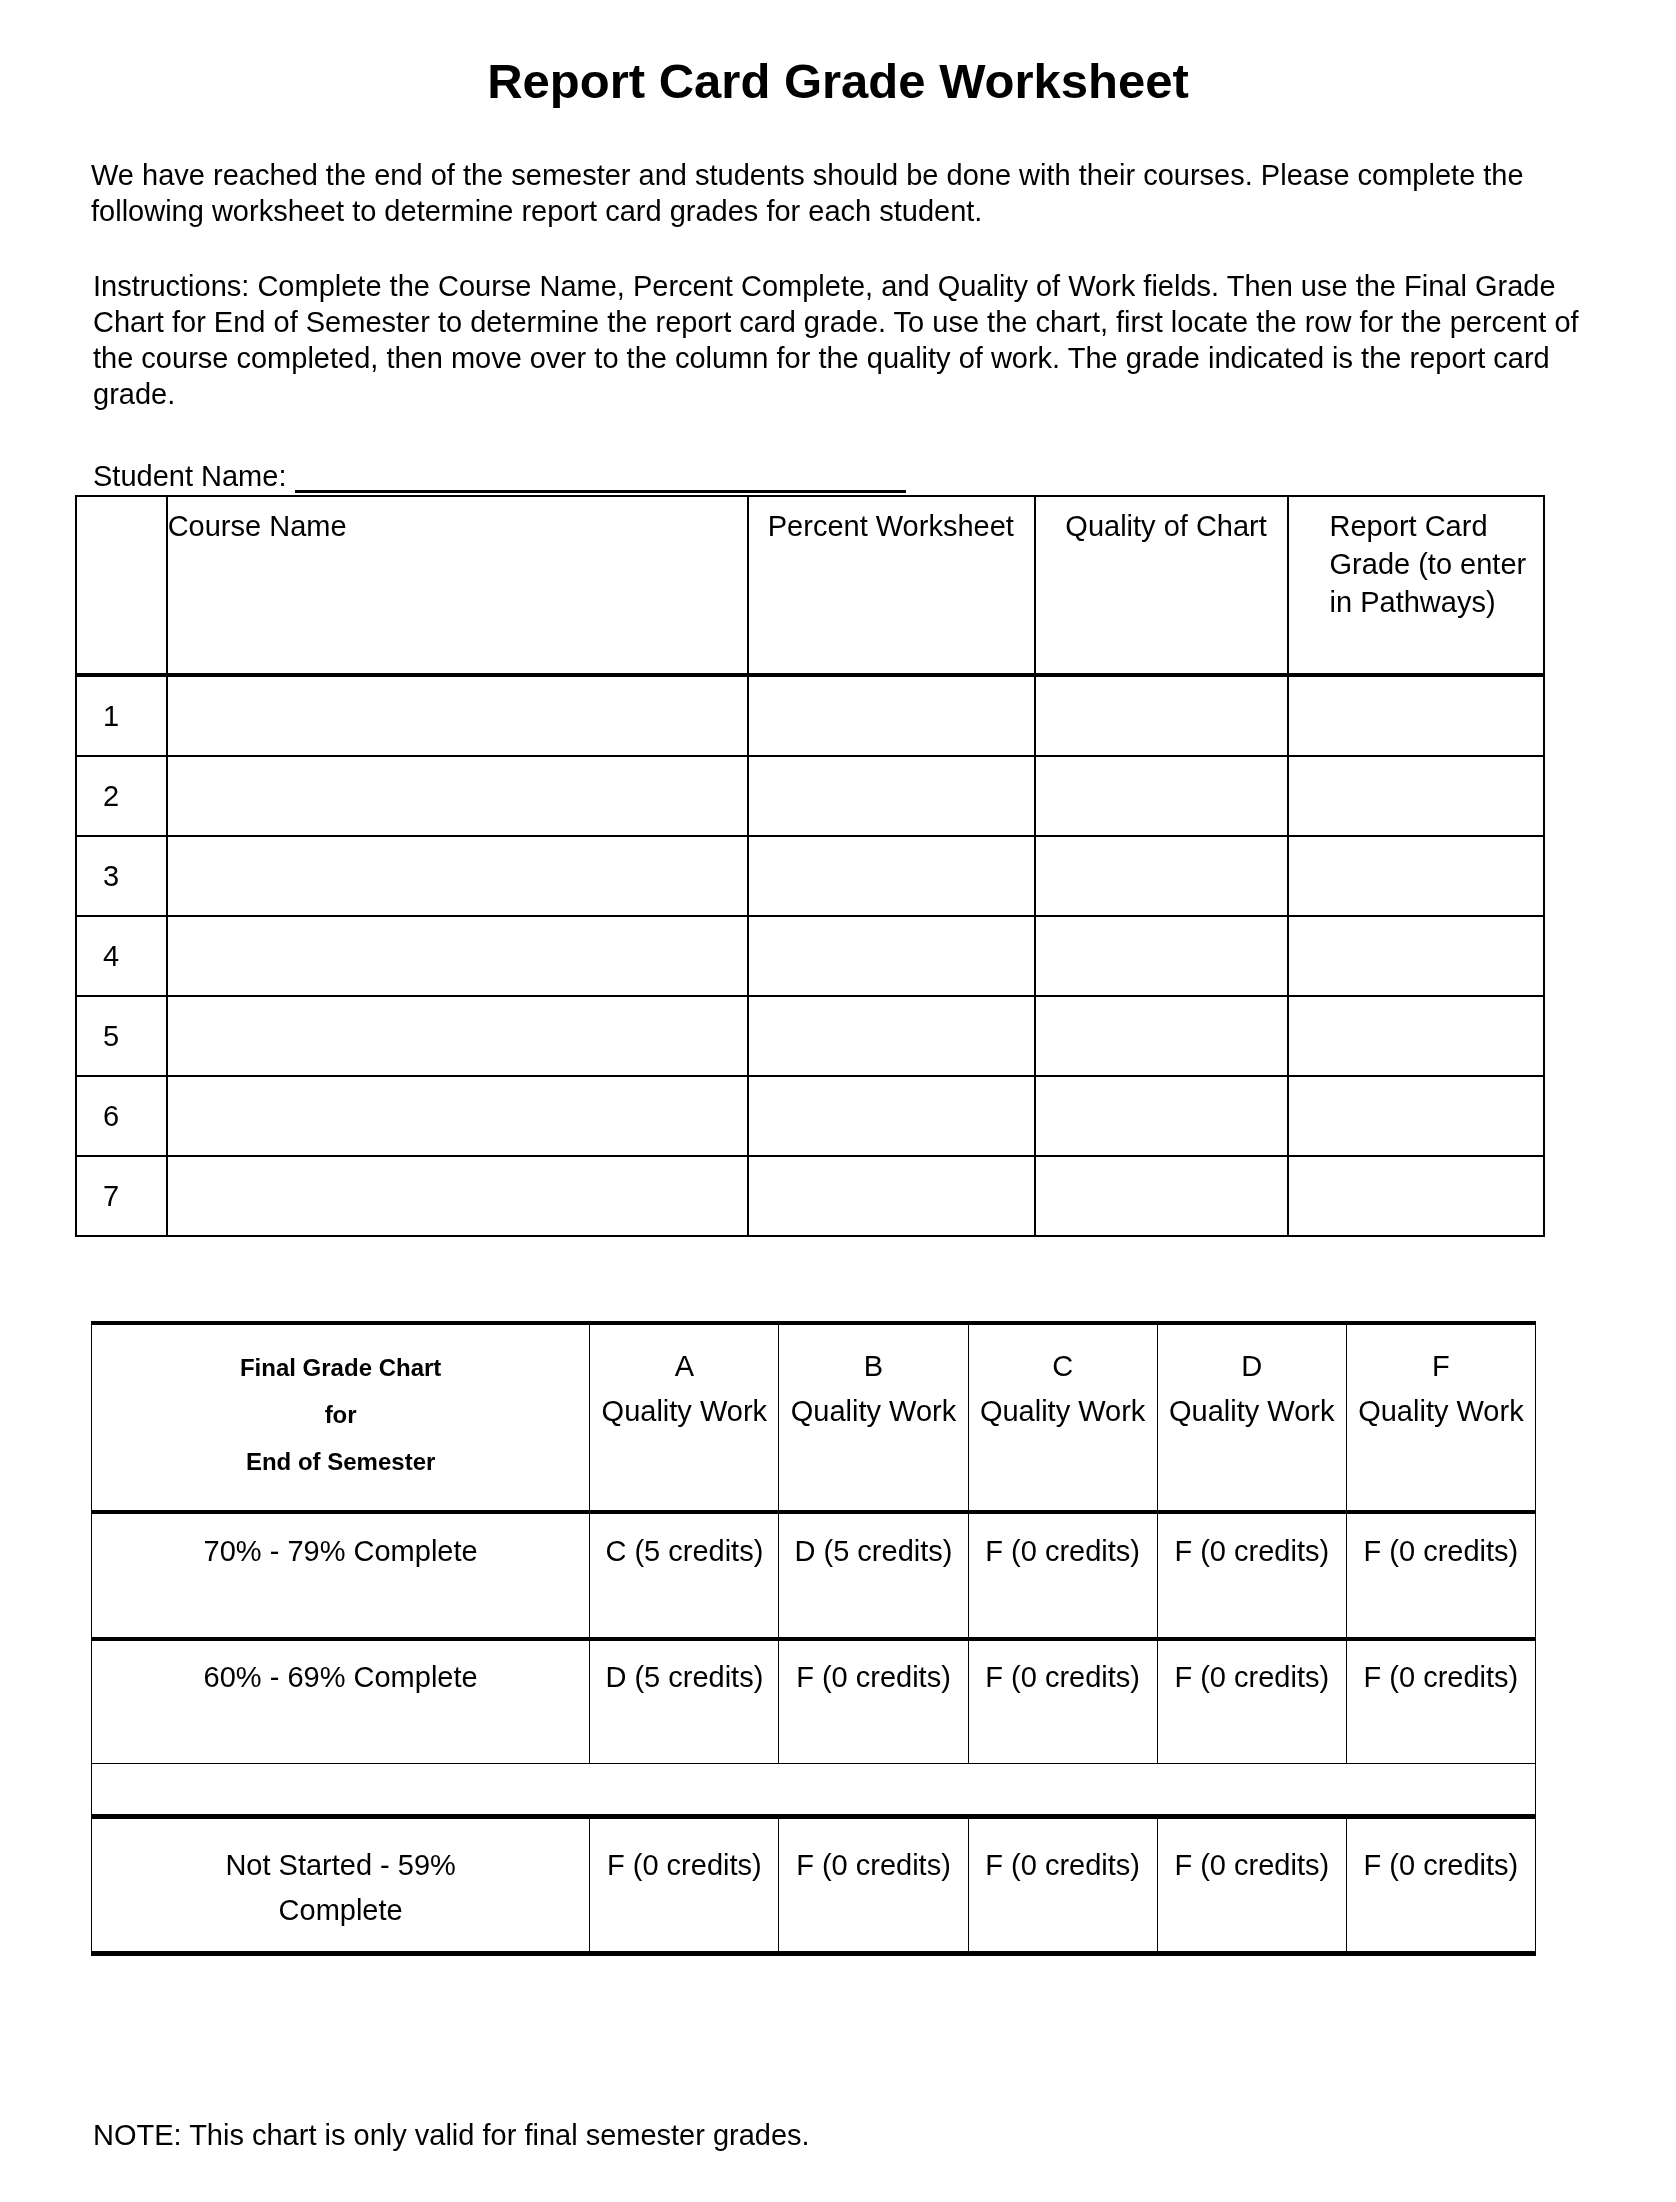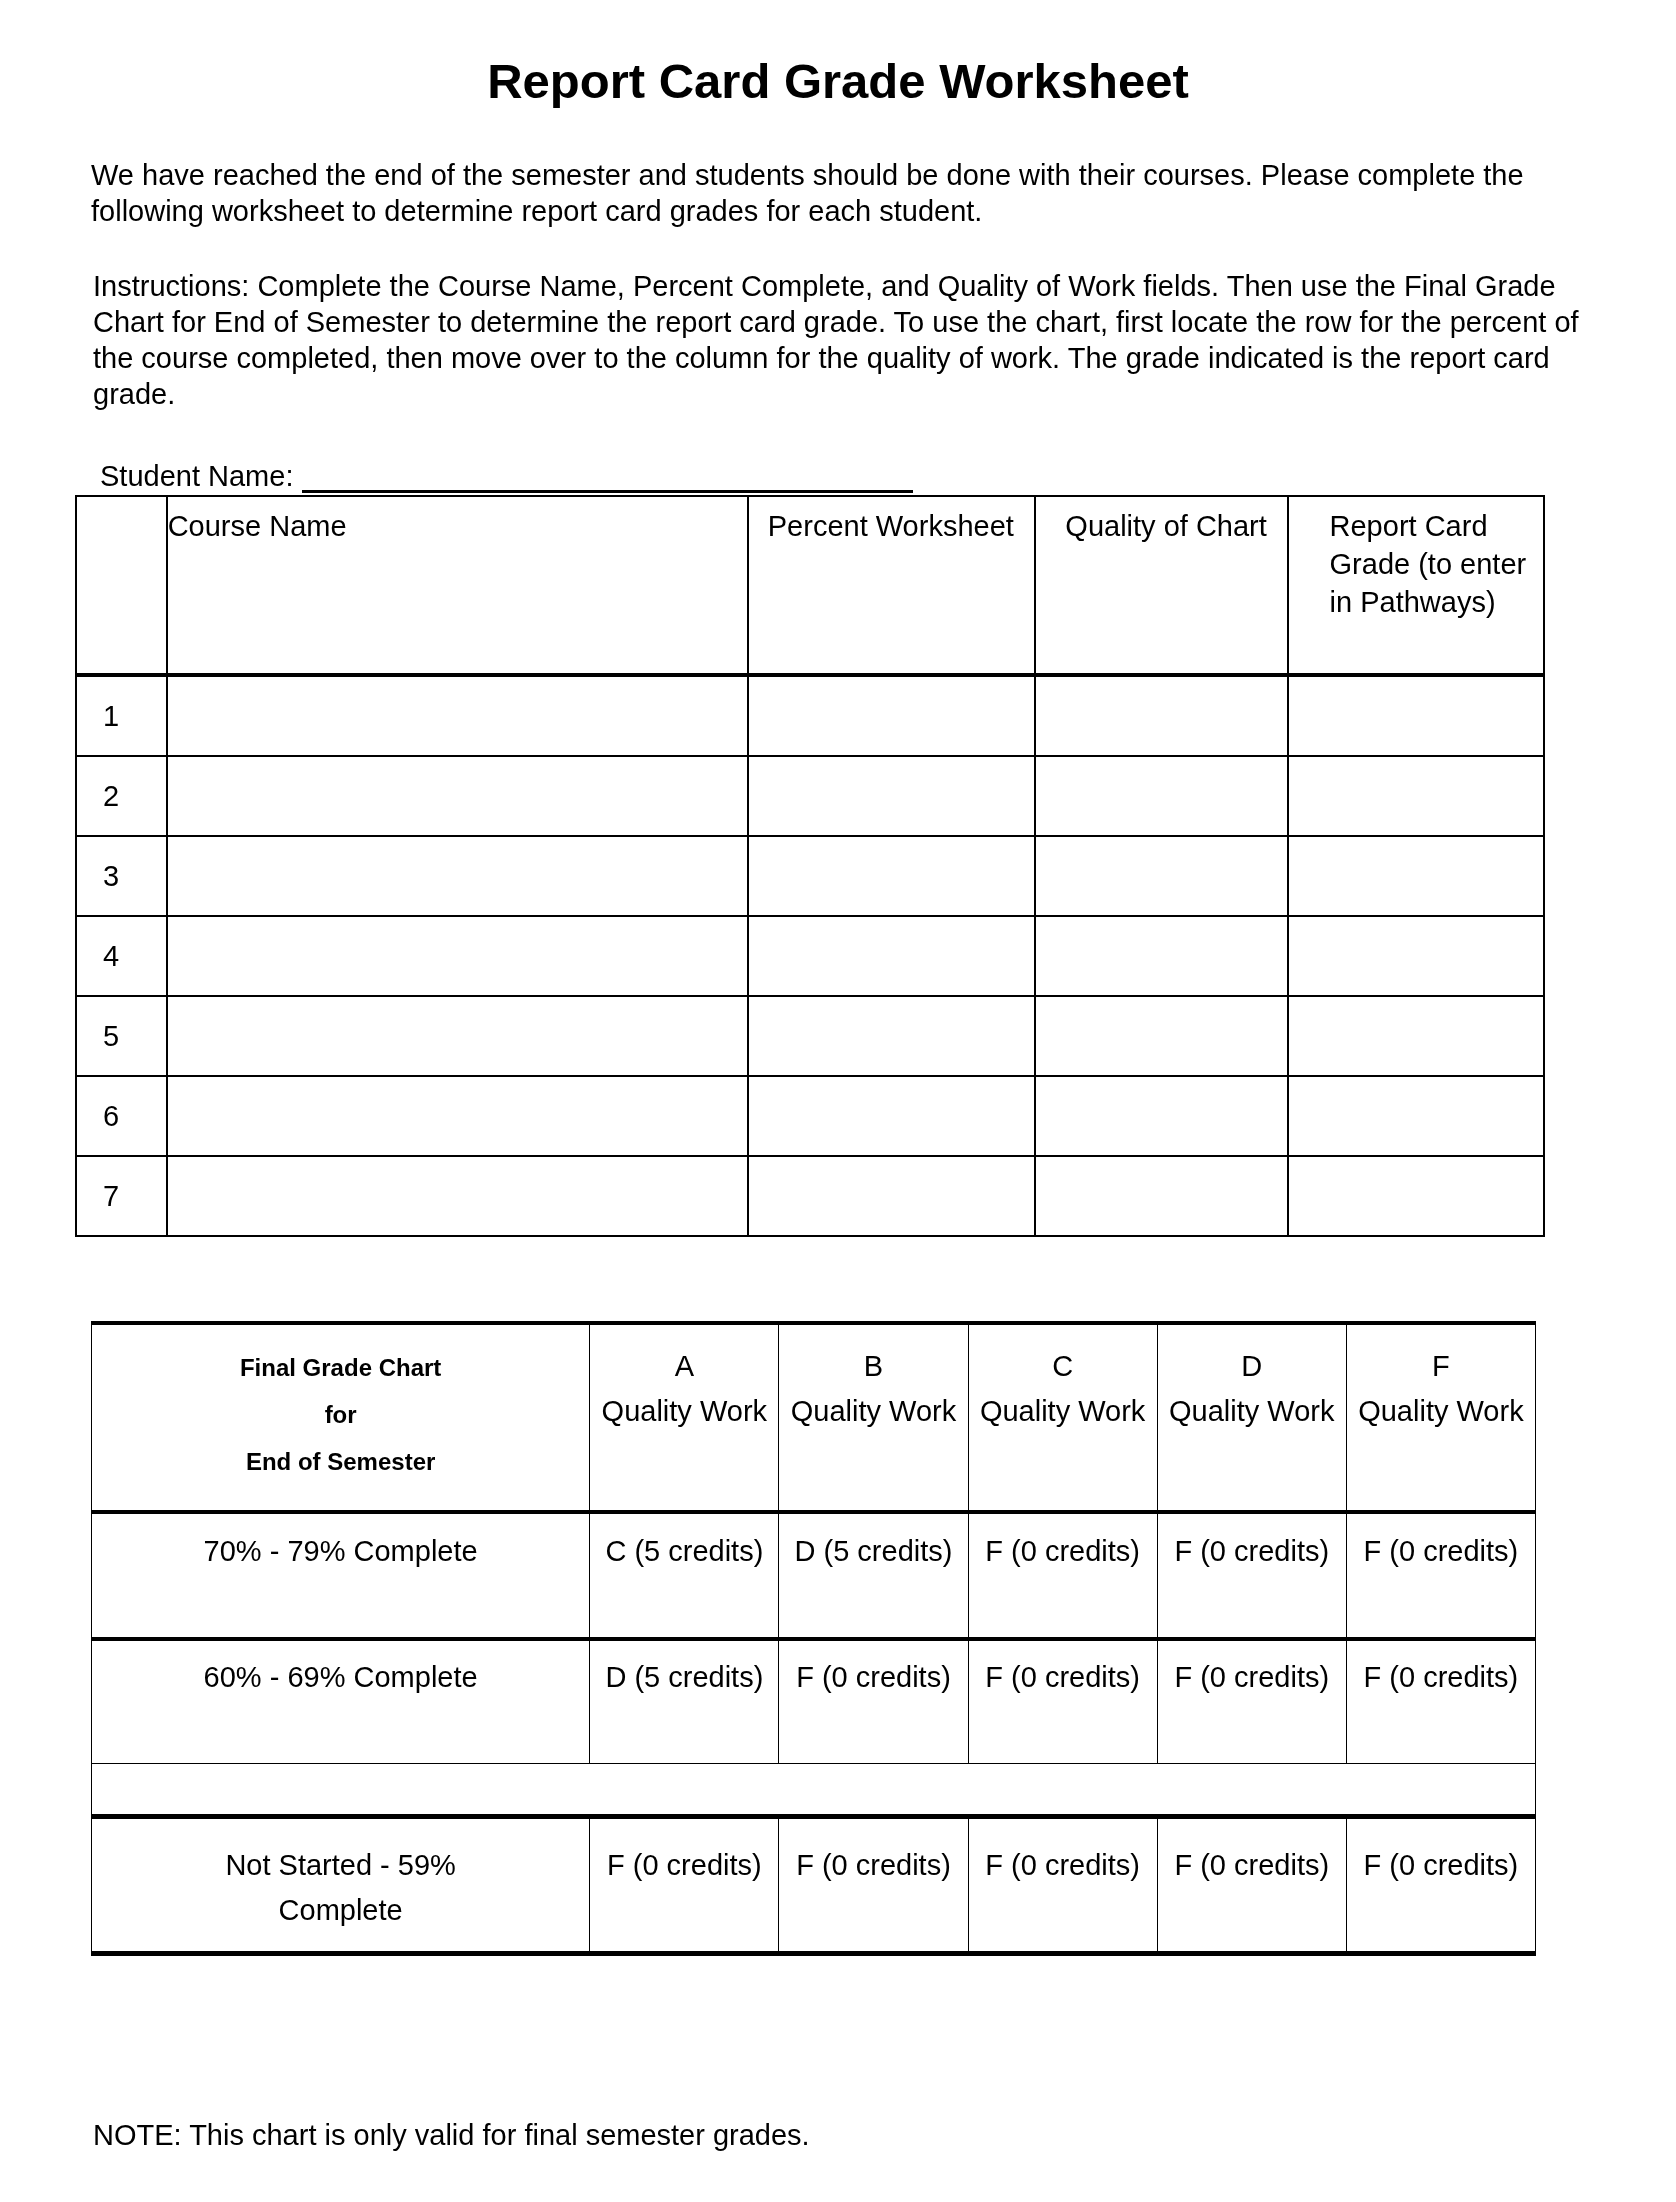--- a/index.html
+++ b/index.html
@@ -1,21 +1,21 @@
 <!DOCTYPE html>
 <html style="font-size:13.8px"><head>
 <meta charset="utf-8">
 <style>
   html, body { margin: 0; padding: 0; background: #fff; }
   body { width: 1676px; height: 2203px; position: relative; font-family: "Liberation Sans", sans-serif; color: #000; }
   .title { position: absolute; left: 0; width: 1676px; top: 53px; text-align: center; font-weight: bold; font-size: 49px; }
   .para { position: absolute; left: 91px; width: 1497px; font-size: 29px; line-height: 36px; }
   .p1 { top: 157px; }
   .p2 { top: 268px; left: 93px; }
-  .student { position: absolute; left: 100px; top: 460px; font-size: 29px; }
+  .student { position: absolute; left: 93px; top: 460px; font-size: 29px; }
   .student-line { display: inline-block; width: 611px; border-bottom: 3.4px solid #000; vertical-align: bottom; margin-left: 8.6px; height: 29px; }
 
   table { border-collapse: collapse; position: absolute; }
   .t1 { left: 75px; top: 495px; width: 1470px; }
   .t1 td, .t1 th { border: 2.6px solid #000; font-weight: normal; font-size: 29px; text-align: left; vertical-align: top; line-height: 38px; padding: 10.3px 0 0 0; }
   .t1 thead th { border-bottom: 4.3px solid #000; height: 166px; }
   .t1 .c0 { width: 69px; }
   .t1 .c1 { width: 645px; }
   .t1 .c2 { width: 284px; }
   .t1 .c3 { width: 239px; }

